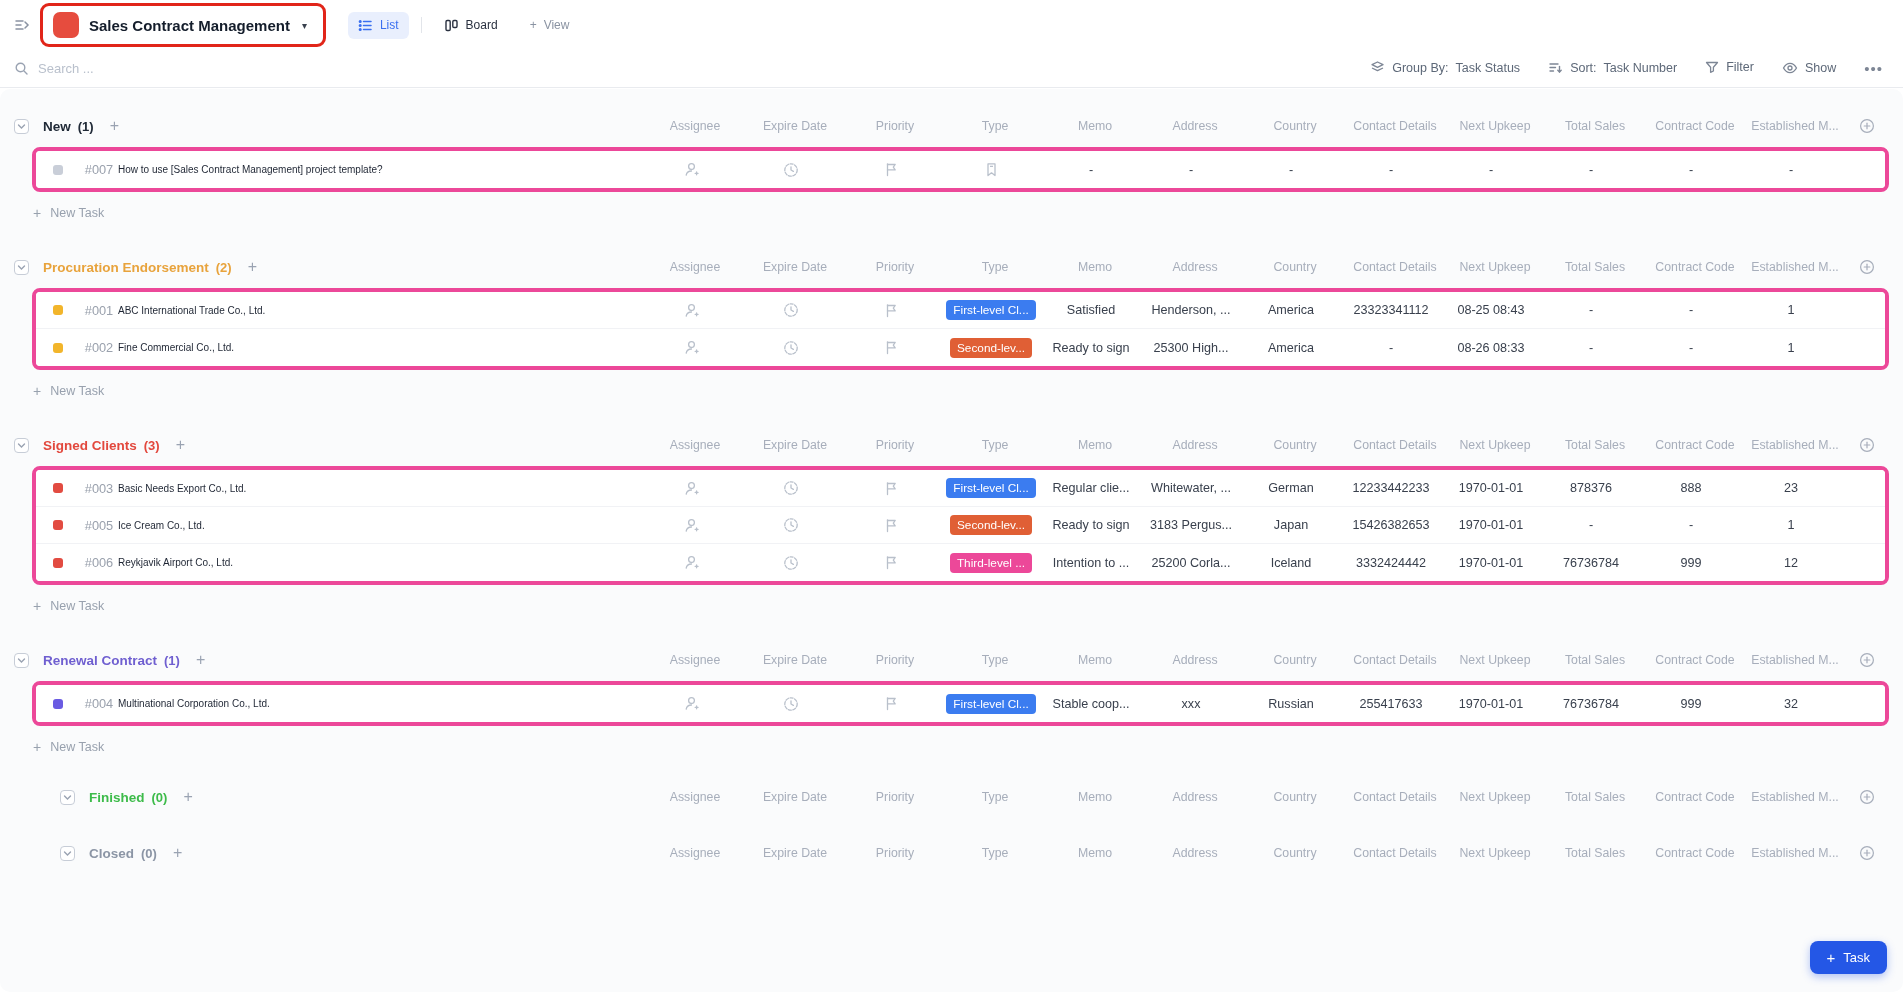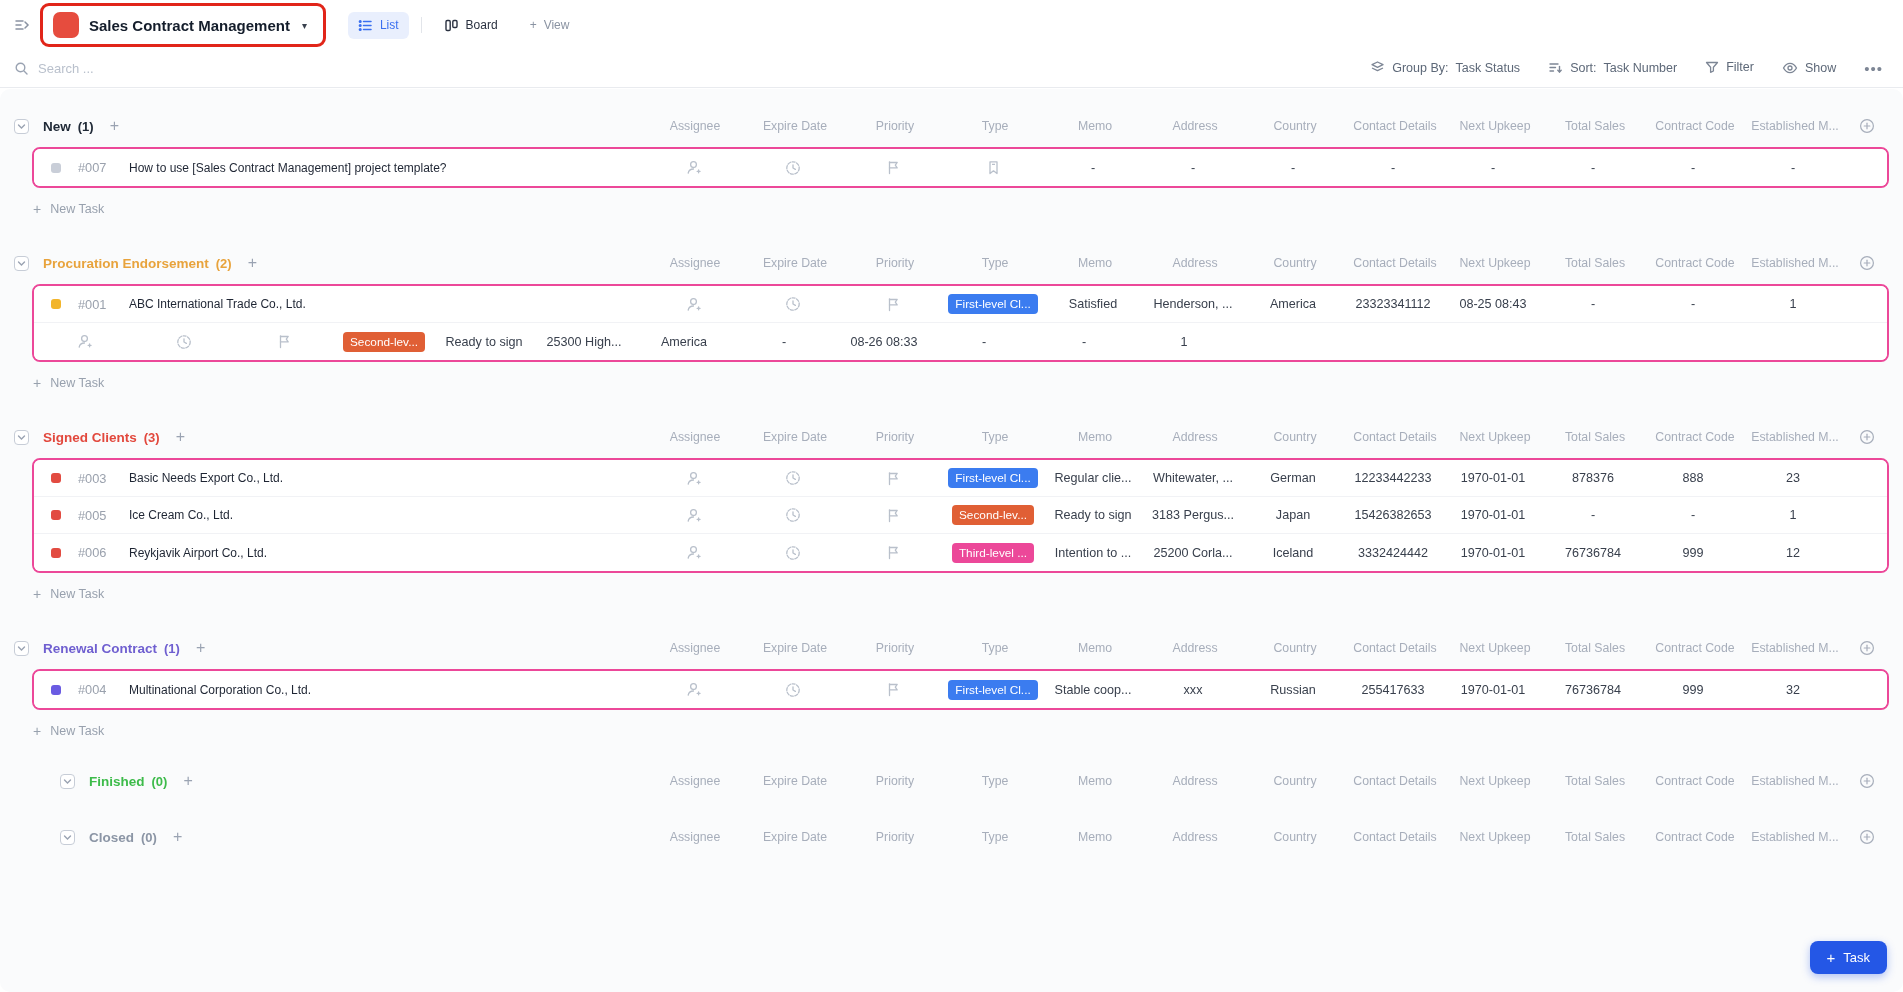--- a/index.html
+++ b/index.html
@@ -44,27 +44,27 @@
   .group-header { display: flex; align-items: center; height: 30px; padding: 0 14px; }
   .gh-left { flex: 1; display: flex; align-items: center; min-width: 0; }
   .collapse-box { width: 15px; height: 15px; border: 1px solid #c7cdd7; border-radius: 4px; background: #fff; display: flex; align-items: center; justify-content: center; color: #9aa3b2; cursor: pointer; flex: none; }
   .group-title { margin-left: 14px; font-size: 13.5px; font-weight: bold; white-space: nowrap; }
   .group-count { margin-left: 7px; font-size: 13px; font-weight: bold; }
   .gh-plus { margin-left: 16px; color: #9aa3b2; font-size: 16px; line-height: 1; cursor: pointer; }
   .col-labels { display: flex; flex: none; }
   .col-label { width: 100px; text-align: center; font-size: 12.3px; color: #a7aebb; overflow: hidden; text-overflow: ellipsis; white-space: nowrap; cursor: pointer; }
   .add-col { width: 44px; flex: none; display: flex; justify-content: center; color: #a7aebb; cursor: pointer; }
 
-  .rows-card { margin: 6px 14px 0 32px; background: #fff; border: 2px solid #ec4899; border-radius: 8px; overflow: hidden; }
+  .rows-card { margin: 6px 14px 0 32px; background: #fff; border: 4px solid #ec4899; border-radius: 8px; overflow: hidden; text-align: center; }
   .task-row { display: flex; align-items: center; height: 37px; border-bottom: 1px solid #f1f2f5; background: #fff; cursor: pointer; }
   .task-row:last-child { border-bottom: none; }
   .row-name { flex: 1; display: flex; align-items: center; padding-left: 17px; min-width: 0; }
   .marker { width: 10px; height: 10px; border-radius: 3px; flex: none; }
   .task-id { margin-left: 17px; color: #9aa1ad; font-size: 12.8px; width: 38px; flex: none; }
-  .task-title { margin-left: 13px; color: #1e2533; font-size: 12px; white-space: nowrap; overflow: hidden; text-overflow: ellipsis; }
+  .task-title { color: #1e2533; font-size: 10px; white-space: nowrap; overflow: hidden; text-overflow: ellipsis; }
   .cell { width: 100px; flex: none; display: flex; align-items: center; justify-content: center; font-size: 12.6px; color: #39404d; overflow: hidden; white-space: nowrap; }
   .badge { max-width: 90px; padding: 3px 7px; border-radius: 4px; color: #fff; font-size: 11.8px; white-space: nowrap; overflow: hidden; text-overflow: ellipsis; }
   .row-end { width: 44px; flex: none; }
 
   .new-task { display: inline-flex; align-items: center; gap: 9px; margin: 13px 0 0 33px; color: #98a1ae; font-size: 12.5px; cursor: pointer; }
   .new-task .plus { font-size: 14px; }
 
   
   .task-fab { position: absolute; right: 16px; bottom: 18px; background: #2457e6; color: #fff; font-size: 13px; display: flex; align-items: center; gap: 8px; padding: 9px 17px; border-radius: 8px; box-shadow: 0 3px 8px rgba(36,87,230,.35); cursor: pointer; }
   .task-fab .plus { font-size: 15px; line-height: 1; }
@@ -339,20 +339,25 @@
     <div class="cell">Henderson, ...</div>
     <div class="cell">America</div>
     <div class="cell">23323341112</div>
     <div class="cell">08-25 08:43</div>
     <div class="cell">-</div>
     <div class="cell">-</div>
     <div class="cell">1</div>
     <div class="row-end"></div>
   </div>
         <div class="task-row">
+    <div class="row-name">
+      <span class="marker" style="background: rgb(242, 181, 43);"></span>
+      <span class="task-id">#002</span>
+      <span class="task-title">Fine Commercial Co., Ltd.</span>
+    </div>
     <div class="cell icon-cell">
       <span>
         <svg width="17" height="17" viewBox="0 0 17 17" fill="none" stroke="#b9c0cb" stroke-width="1.3" stroke-linecap="round">
           <circle cx="8.5" cy="5.6" r="2.9"></circle>
                 <path d="M3.2 14.2 C3.6 11.4 5.8 10 8.5 10"></path>
           <line x1="12.2" y1="12.4" x2="15" y2="12.4"></line>
                 <line x1="13.6" y1="11" x2="13.6" y2="13.8"></line>
         </svg>
       </span>
     </div>

